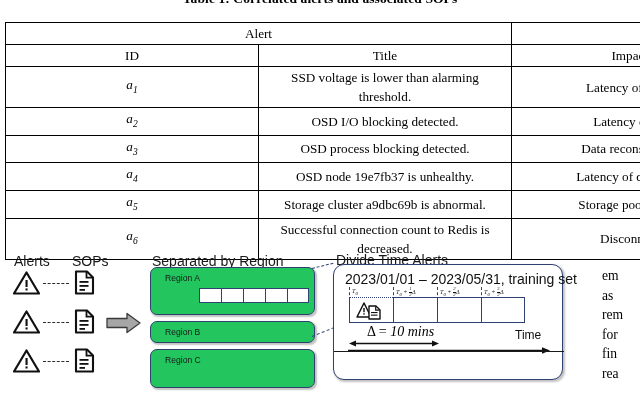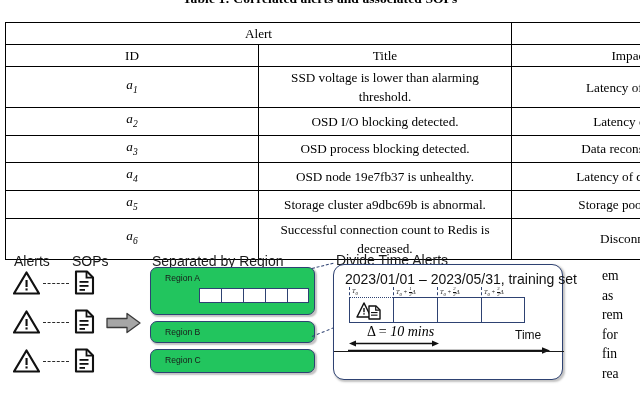--- a/index.html
+++ b/index.html
@@ -259,21 +259,21 @@
         <i></i>
         <i></i>
         <i></i>
         <i></i>
         <i></i>
       </div>
     </div>
     <div class="region" style="left:150px;top:71px;width:165px;height:22px;">
       <span style="top:5px;">Region B</span>
     </div>
-    <div class="region" style="left:150px;top:99px;width:165px;height:24px;">
+    <div class="region" style="left:150px;top:99px;width:165px;height:39px;">
       <span style="top:5px;">Region C</span>
     </div>
 
     <div class="leader" style="left:312px;top:18px;width:22px;transform:rotate(-14deg);"></div>
     <div class="leader" style="left:312px;top:86px;width:24px;transform:rotate(-22deg);"></div>
 
     <div class="callout" style="left:333px;top:14px;width:230px;height:116px;">
 
       <div class="trainlbl" style="left:11px;top:6px;">2023/01/01 – 2023/05/31, training set</div>
 

